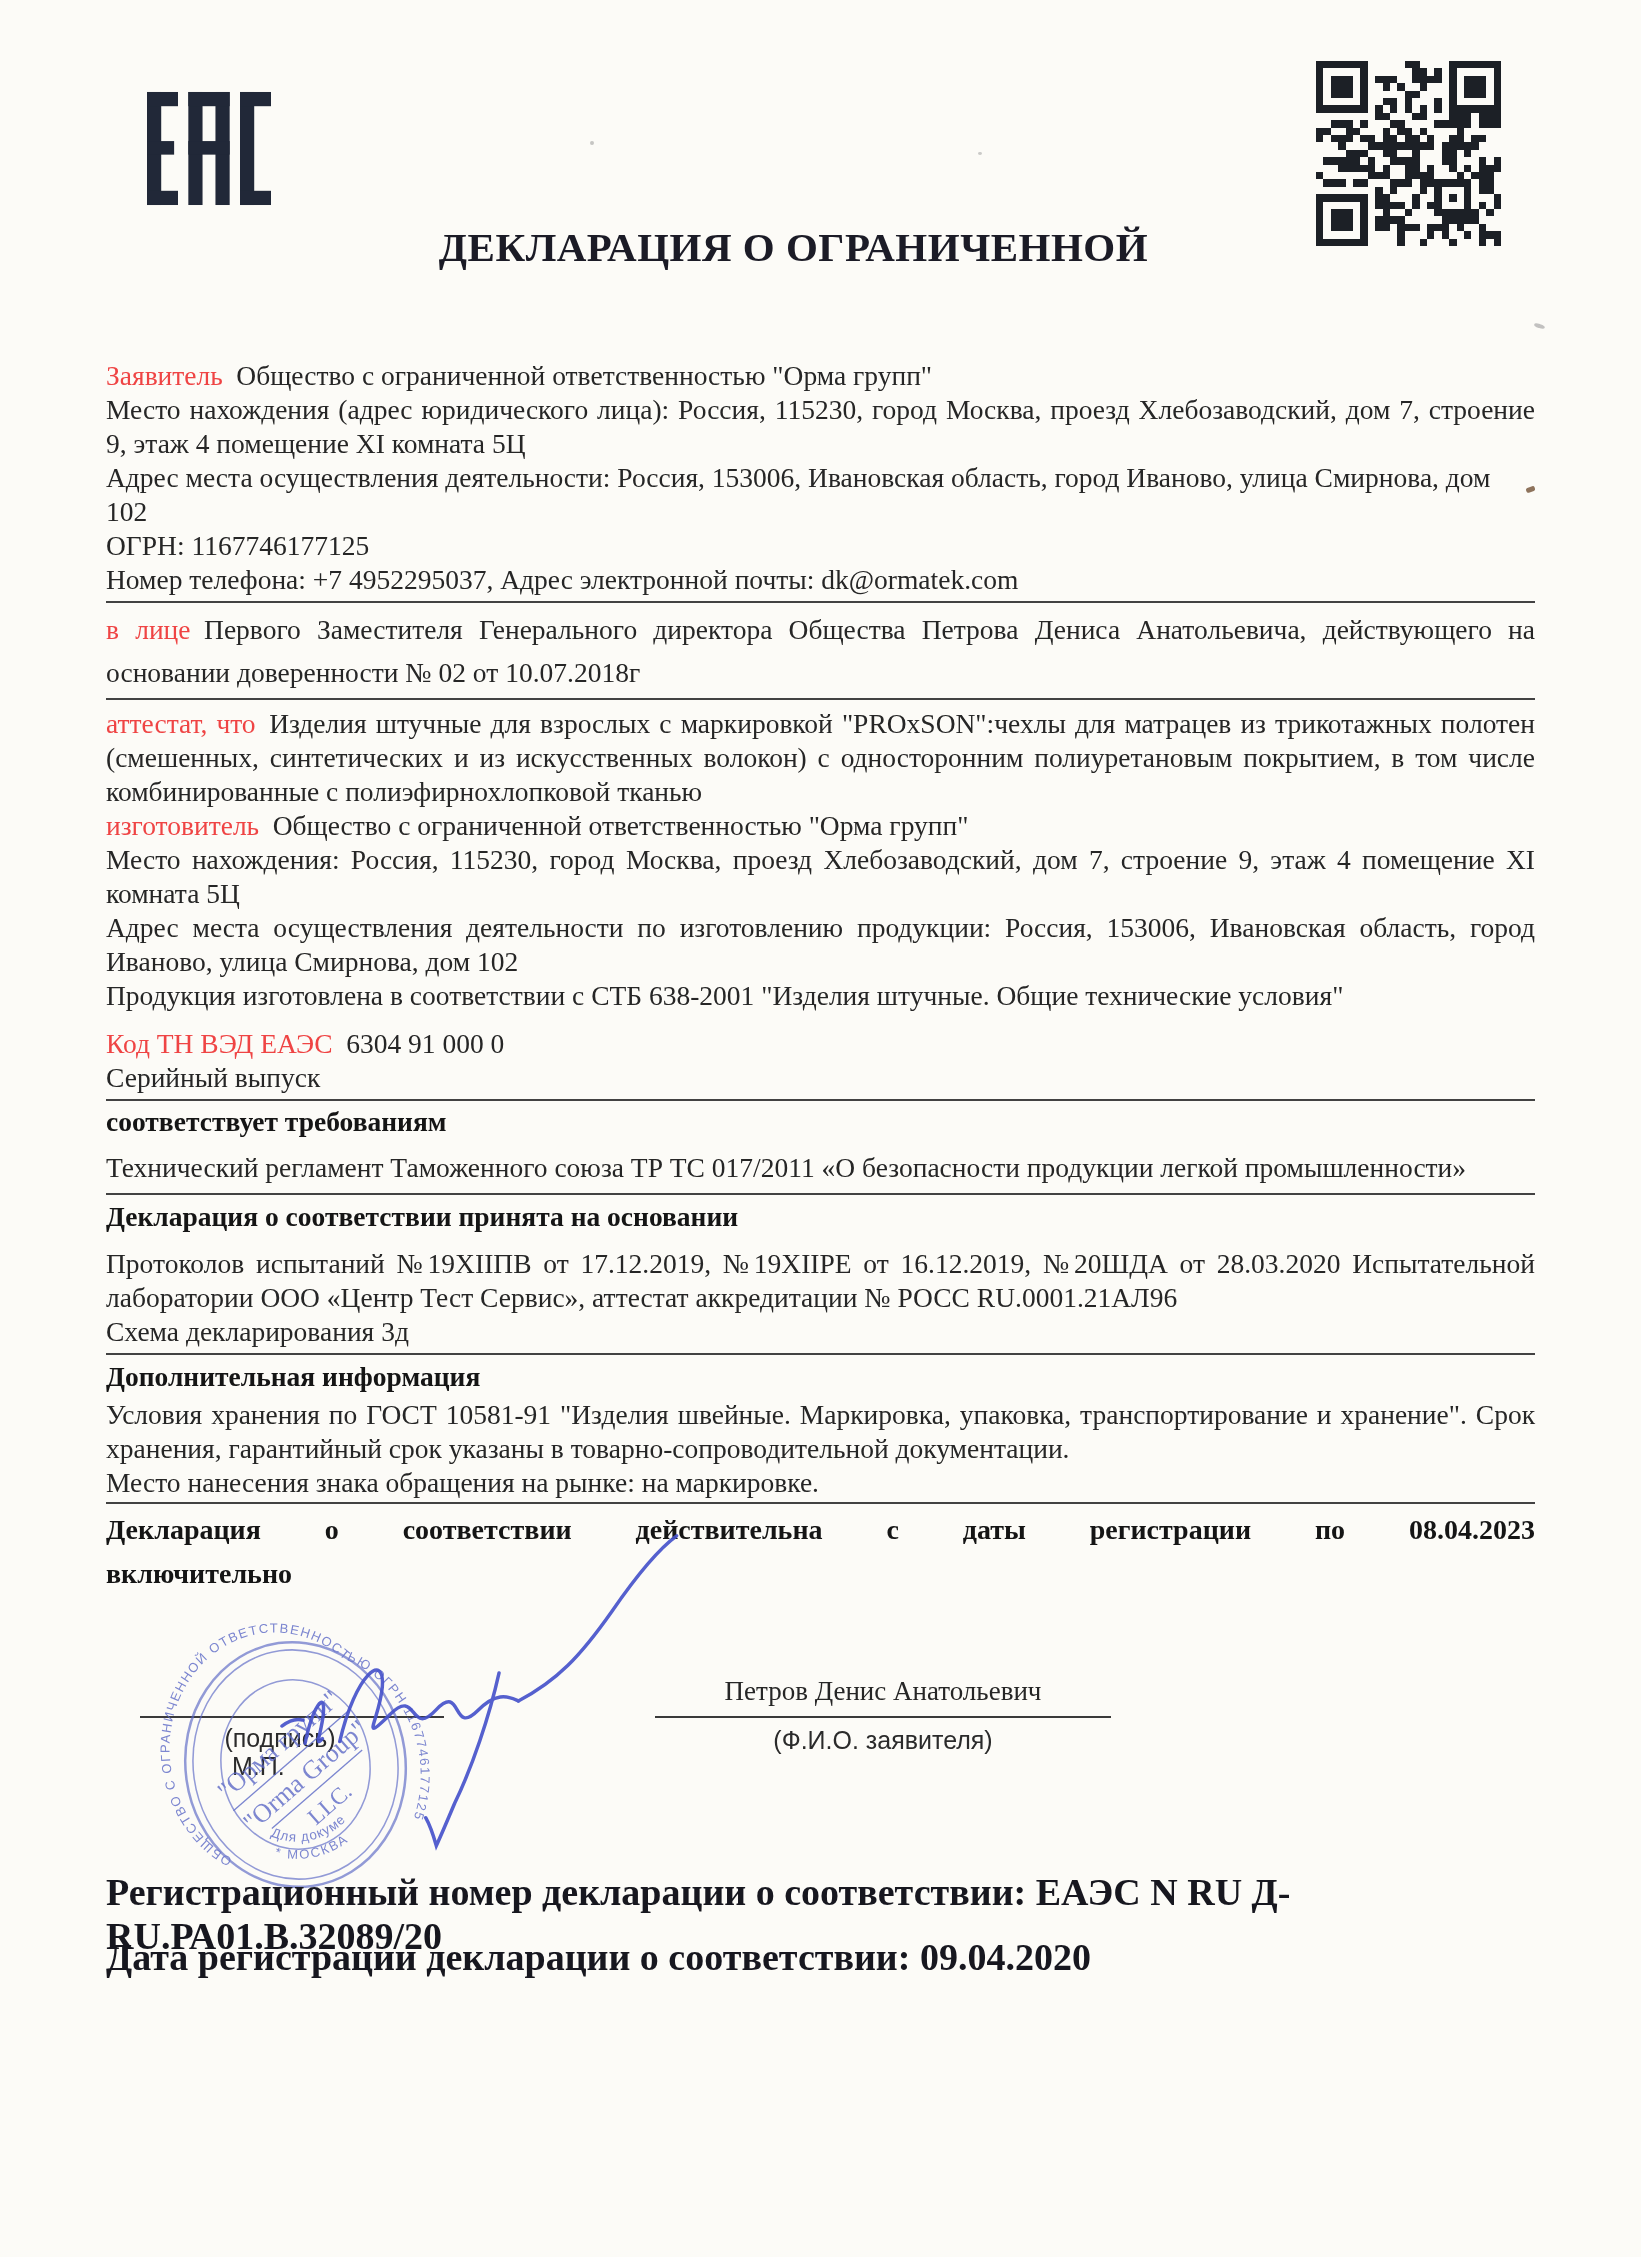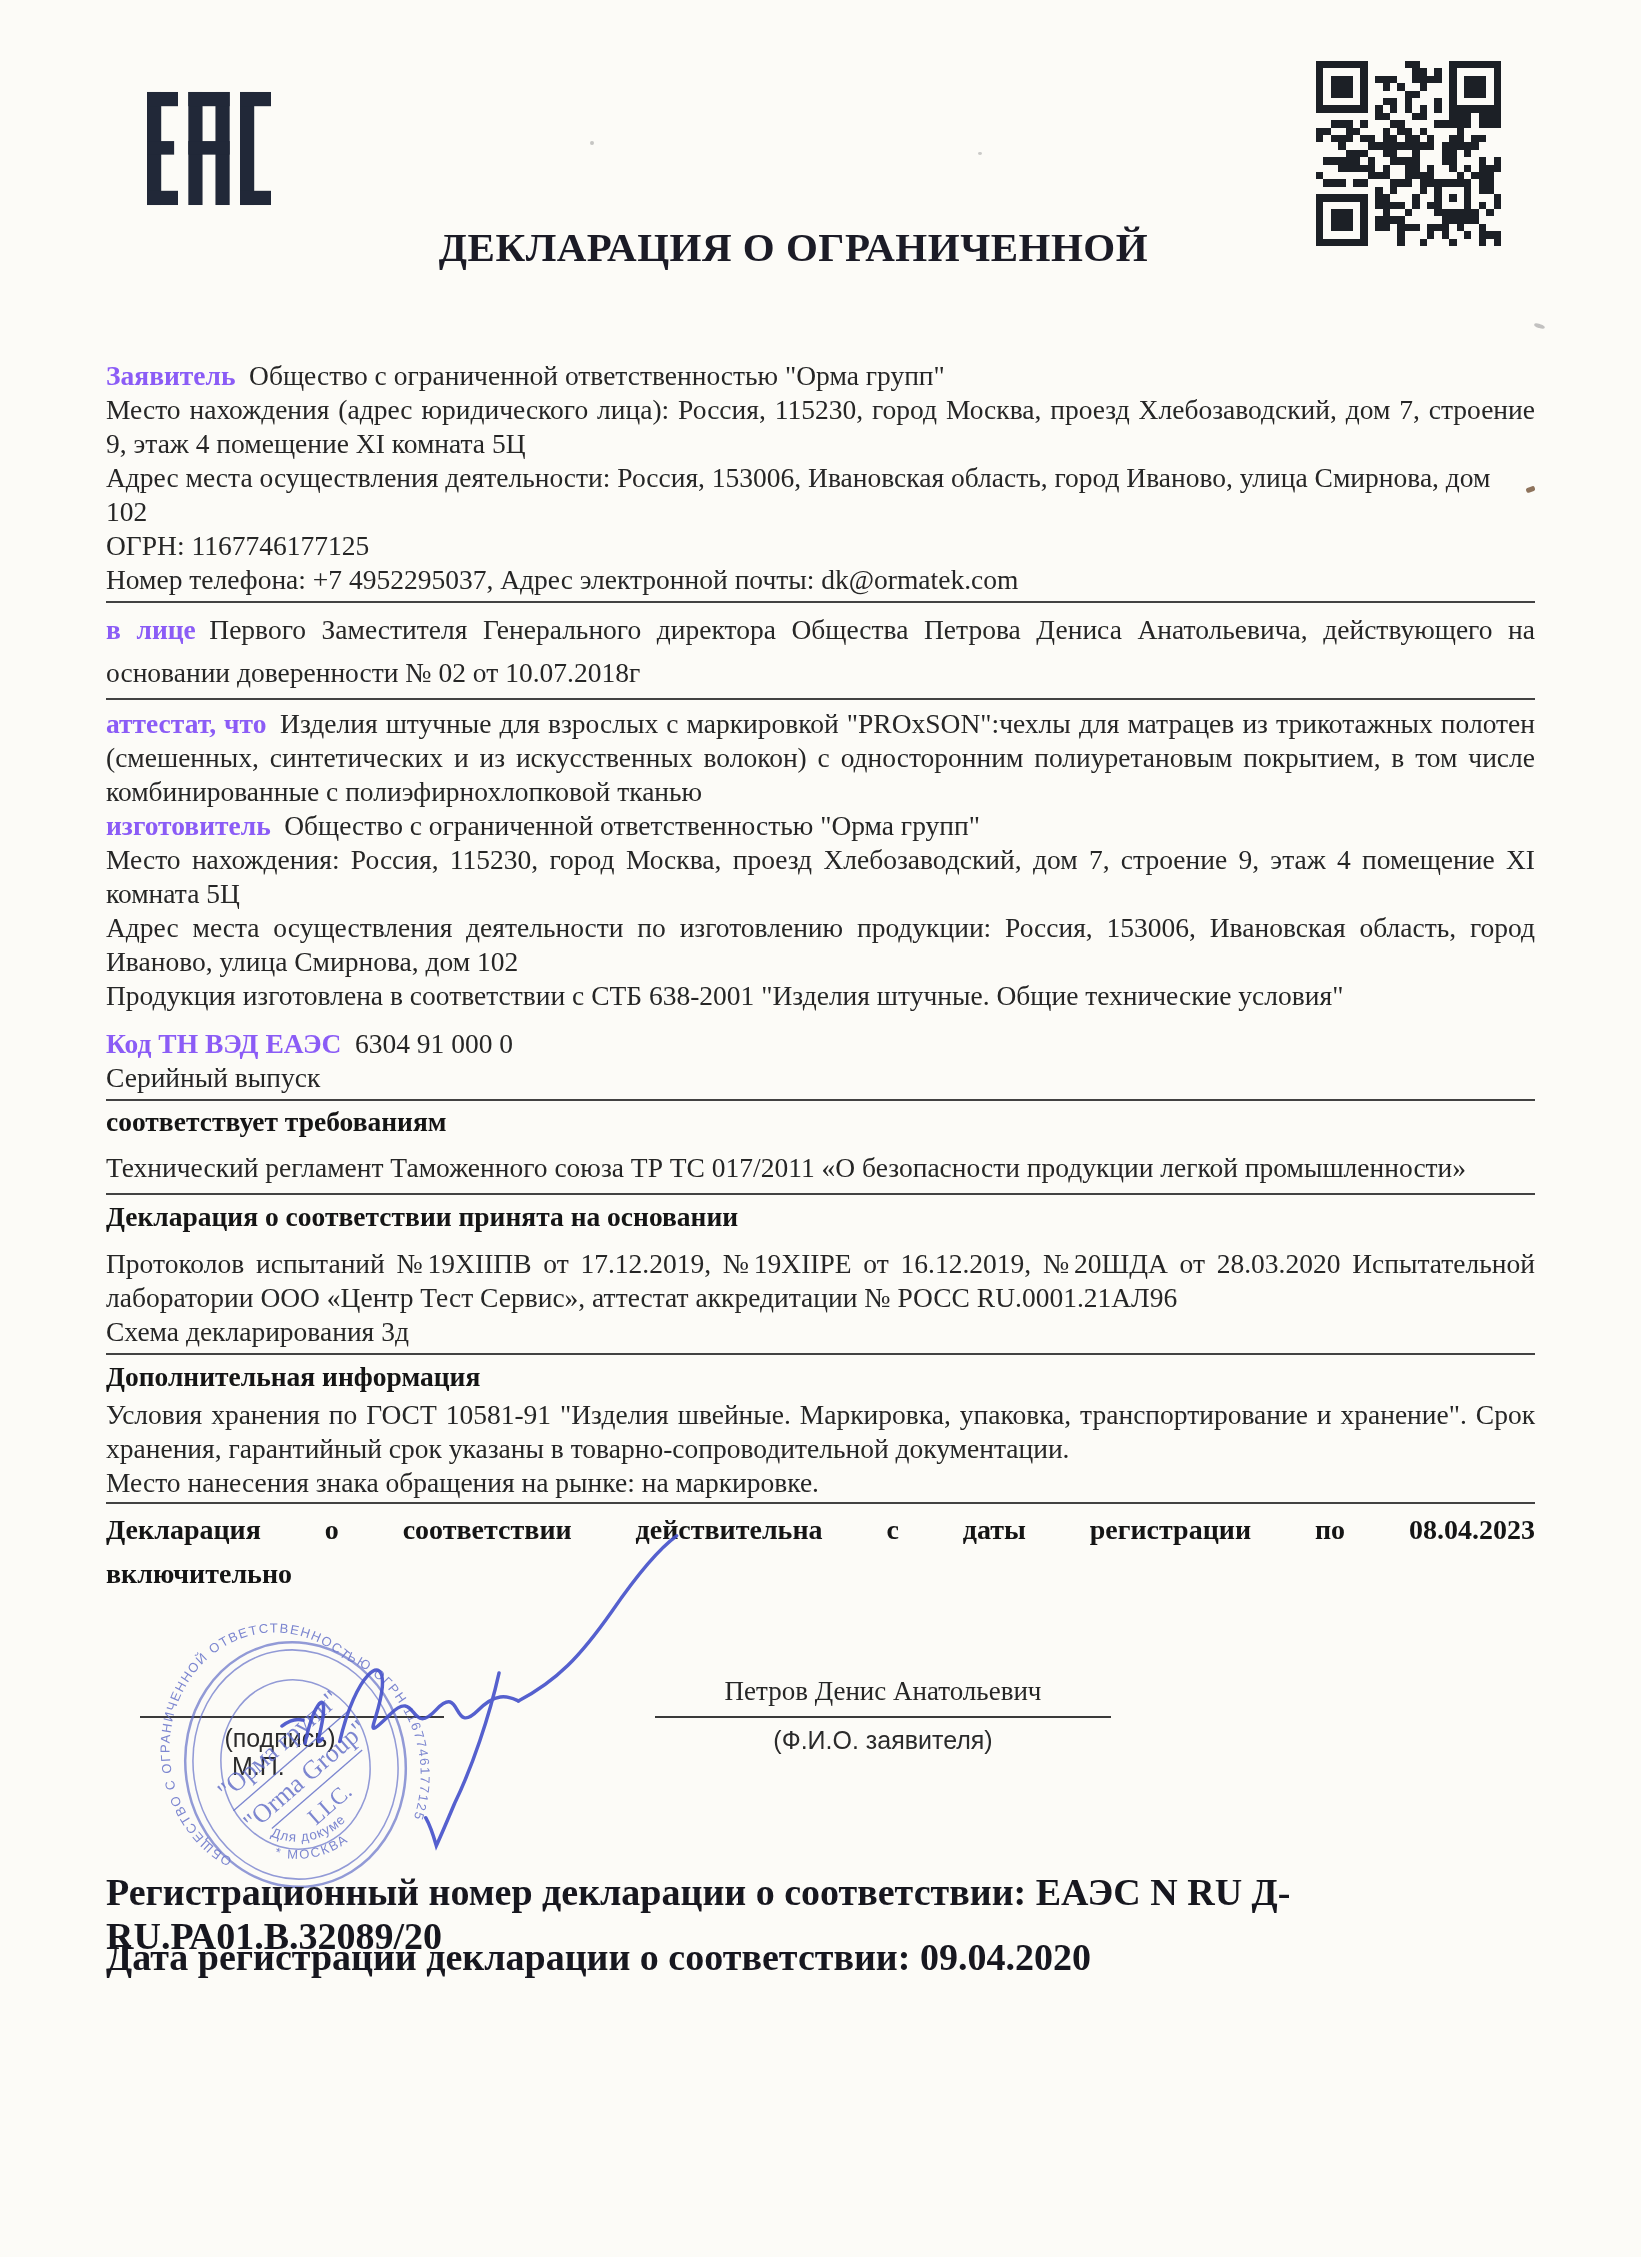--- a/index.html
+++ b/index.html
@@ -9,21 +9,21 @@
   .eac{position:absolute;left:147px;top:85px;width:124px;height:127px;}
   
   .qr{position:absolute;left:1316px;top:58px;width:185px;height:191px;shape-rendering:crispEdges;}
   
   .title{position:absolute;left:106px;top:222px;width:1375px;text-align:center;
          font-weight:bold;font-size:41px;line-height:50px;color:#1b1b26;letter-spacing:0.5px;}
   
   .content{position:absolute;left:106px;top:359px;width:1429px;font-size:27.5px;line-height:34px;color:#262626;}
   .para{margin:0;}
   .j{text-align:justify;}
-  .lead{font-weight:bold;color:#8b5cf6;margin-right:13.5px;margin-top:19px;}
+  .lead{font-weight:normal;color:#ef4444;margin-right:13.5px;margin-top:19px;}
   .rule{border:none;border-top:2.9px solid #424242;margin:3.9px 0 4.8px 0;width:100%;height:0;}
   .vlice{line-height:43px;}
   .mt8{margin-top:7.7px;} .mt14{margin-top:13.5px;}
   .heading{font-weight:bold;color:#151515;margin:1.9px 0 11.6px 0;}
   .validity{font-weight:bold;color:#151515;font-size:28px;line-height:44px;}
   .jlast{text-align:justify;text-align-last:justify;}
   
   .sigline{position:absolute;border-top:2.9px solid #3a3a3a;height:0;}
   .sig-left-line{left:140px;top:1716px;width:304px;}
   .sig-right-line{left:655px;top:1716px;width:456px;}

